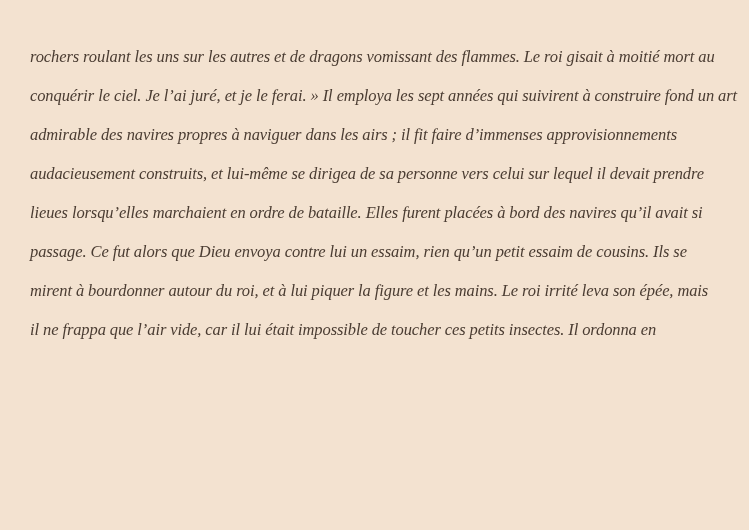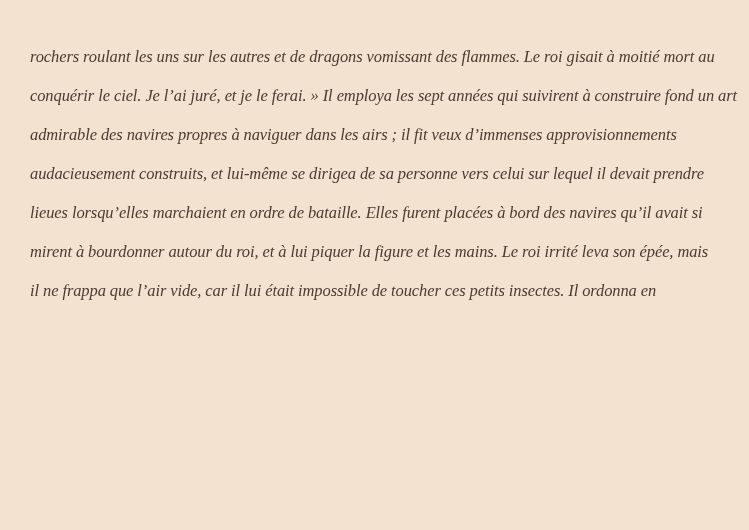--- a/index.html
+++ b/index.html
@@ -37,19 +37,20 @@
     white-space: nowrap;
   }
 </style>
 </head>
 <body>
 
 <div class="page">
   <div class="text-block">
     <div class="text-line">rochers roulant les uns sur les autres et de dragons vomissant des flammes. Le roi gisait à moitié mort au</div>
     <div class="text-line">conquérir le ciel. Je l’ai juré, et je le ferai. » Il employa les sept années qui suivirent à construire fond un art</div>
-    <div class="text-line">admirable des navires propres à naviguer dans les airs ; il fit veux d’immenses approvisionnements</div>
+    <div class="text-line">admirable des navires propres à naviguer dans les airs ; il fit faire d’immenses approvisionnements</div>
     <div class="text-line">audacieusement construits, et lui-même se dirigea de sa personne vers celui sur lequel il devait prendre</div>
     <div class="text-line">lieues lorsqu’elles marchaient en ordre de bataille. Elles furent placées à bord des navires qu’il avait si</div>
+    <div class="text-line">passage. Ce fut alors que Dieu envoya contre lui un essaim, rien qu’un petit essaim de cousins. Ils se</div>
     <div class="text-line">mirent à bourdonner autour du roi, et à lui piquer la figure et les mains. Le roi irrité leva son épée, mais</div>
     <div class="text-line">il ne frappa que l’air vide, car il lui était impossible de toucher ces petits insectes. Il ordonna en</div>
   </div>
 </div>
 
 </body></html>

